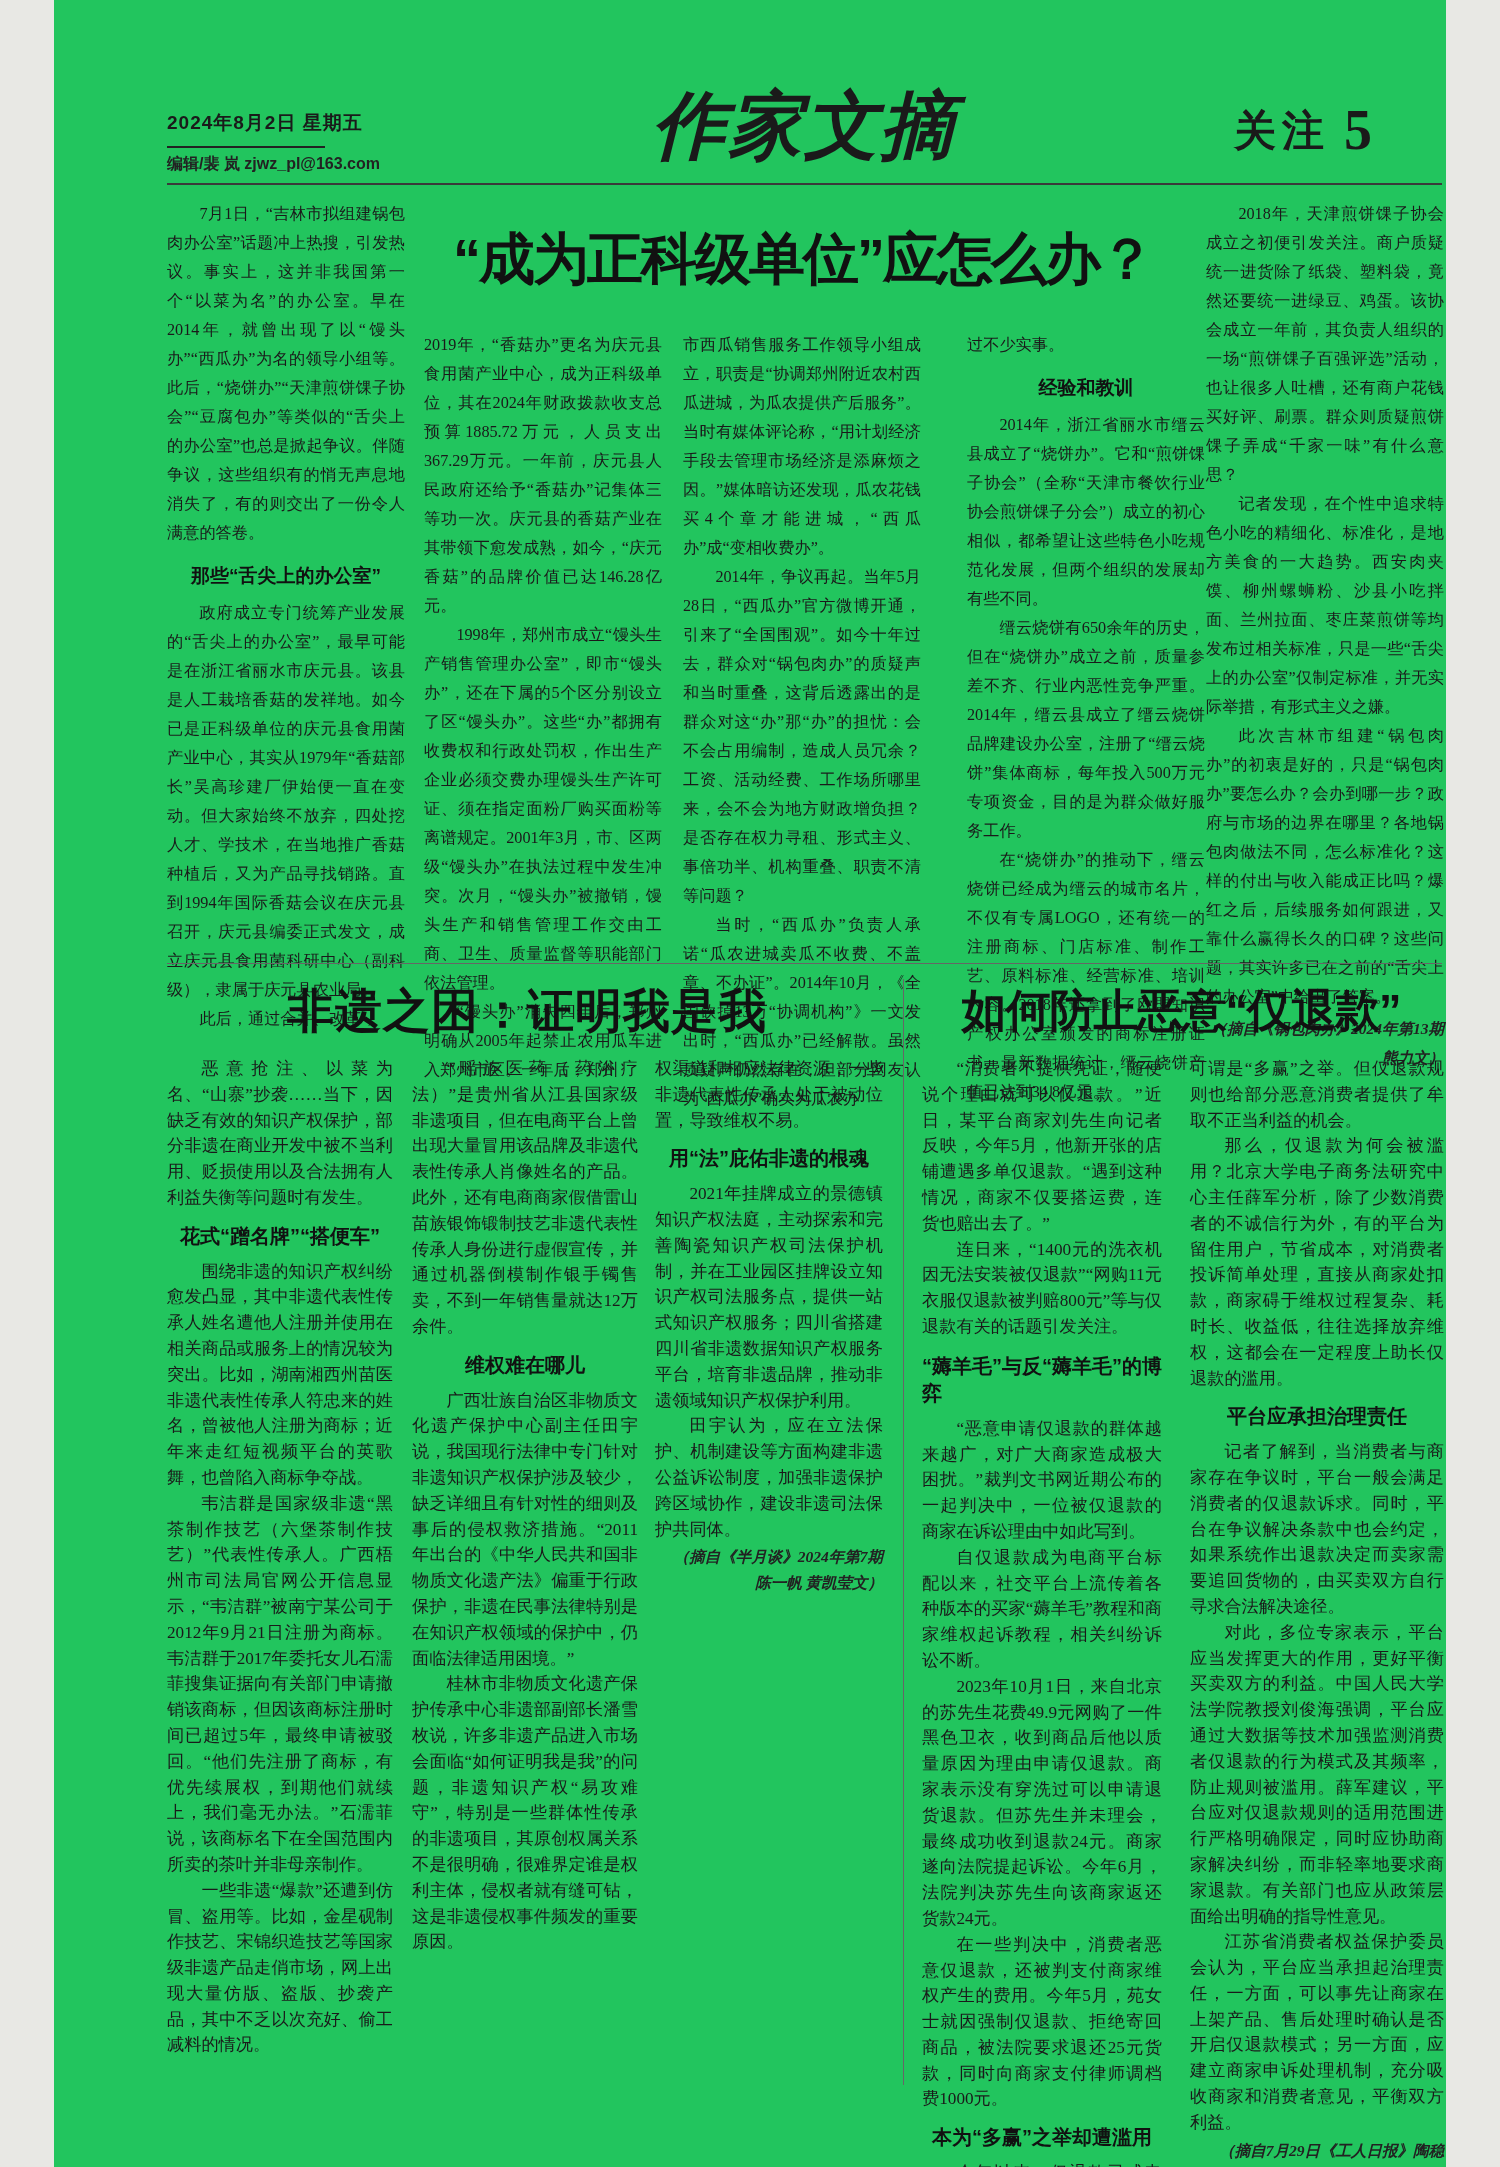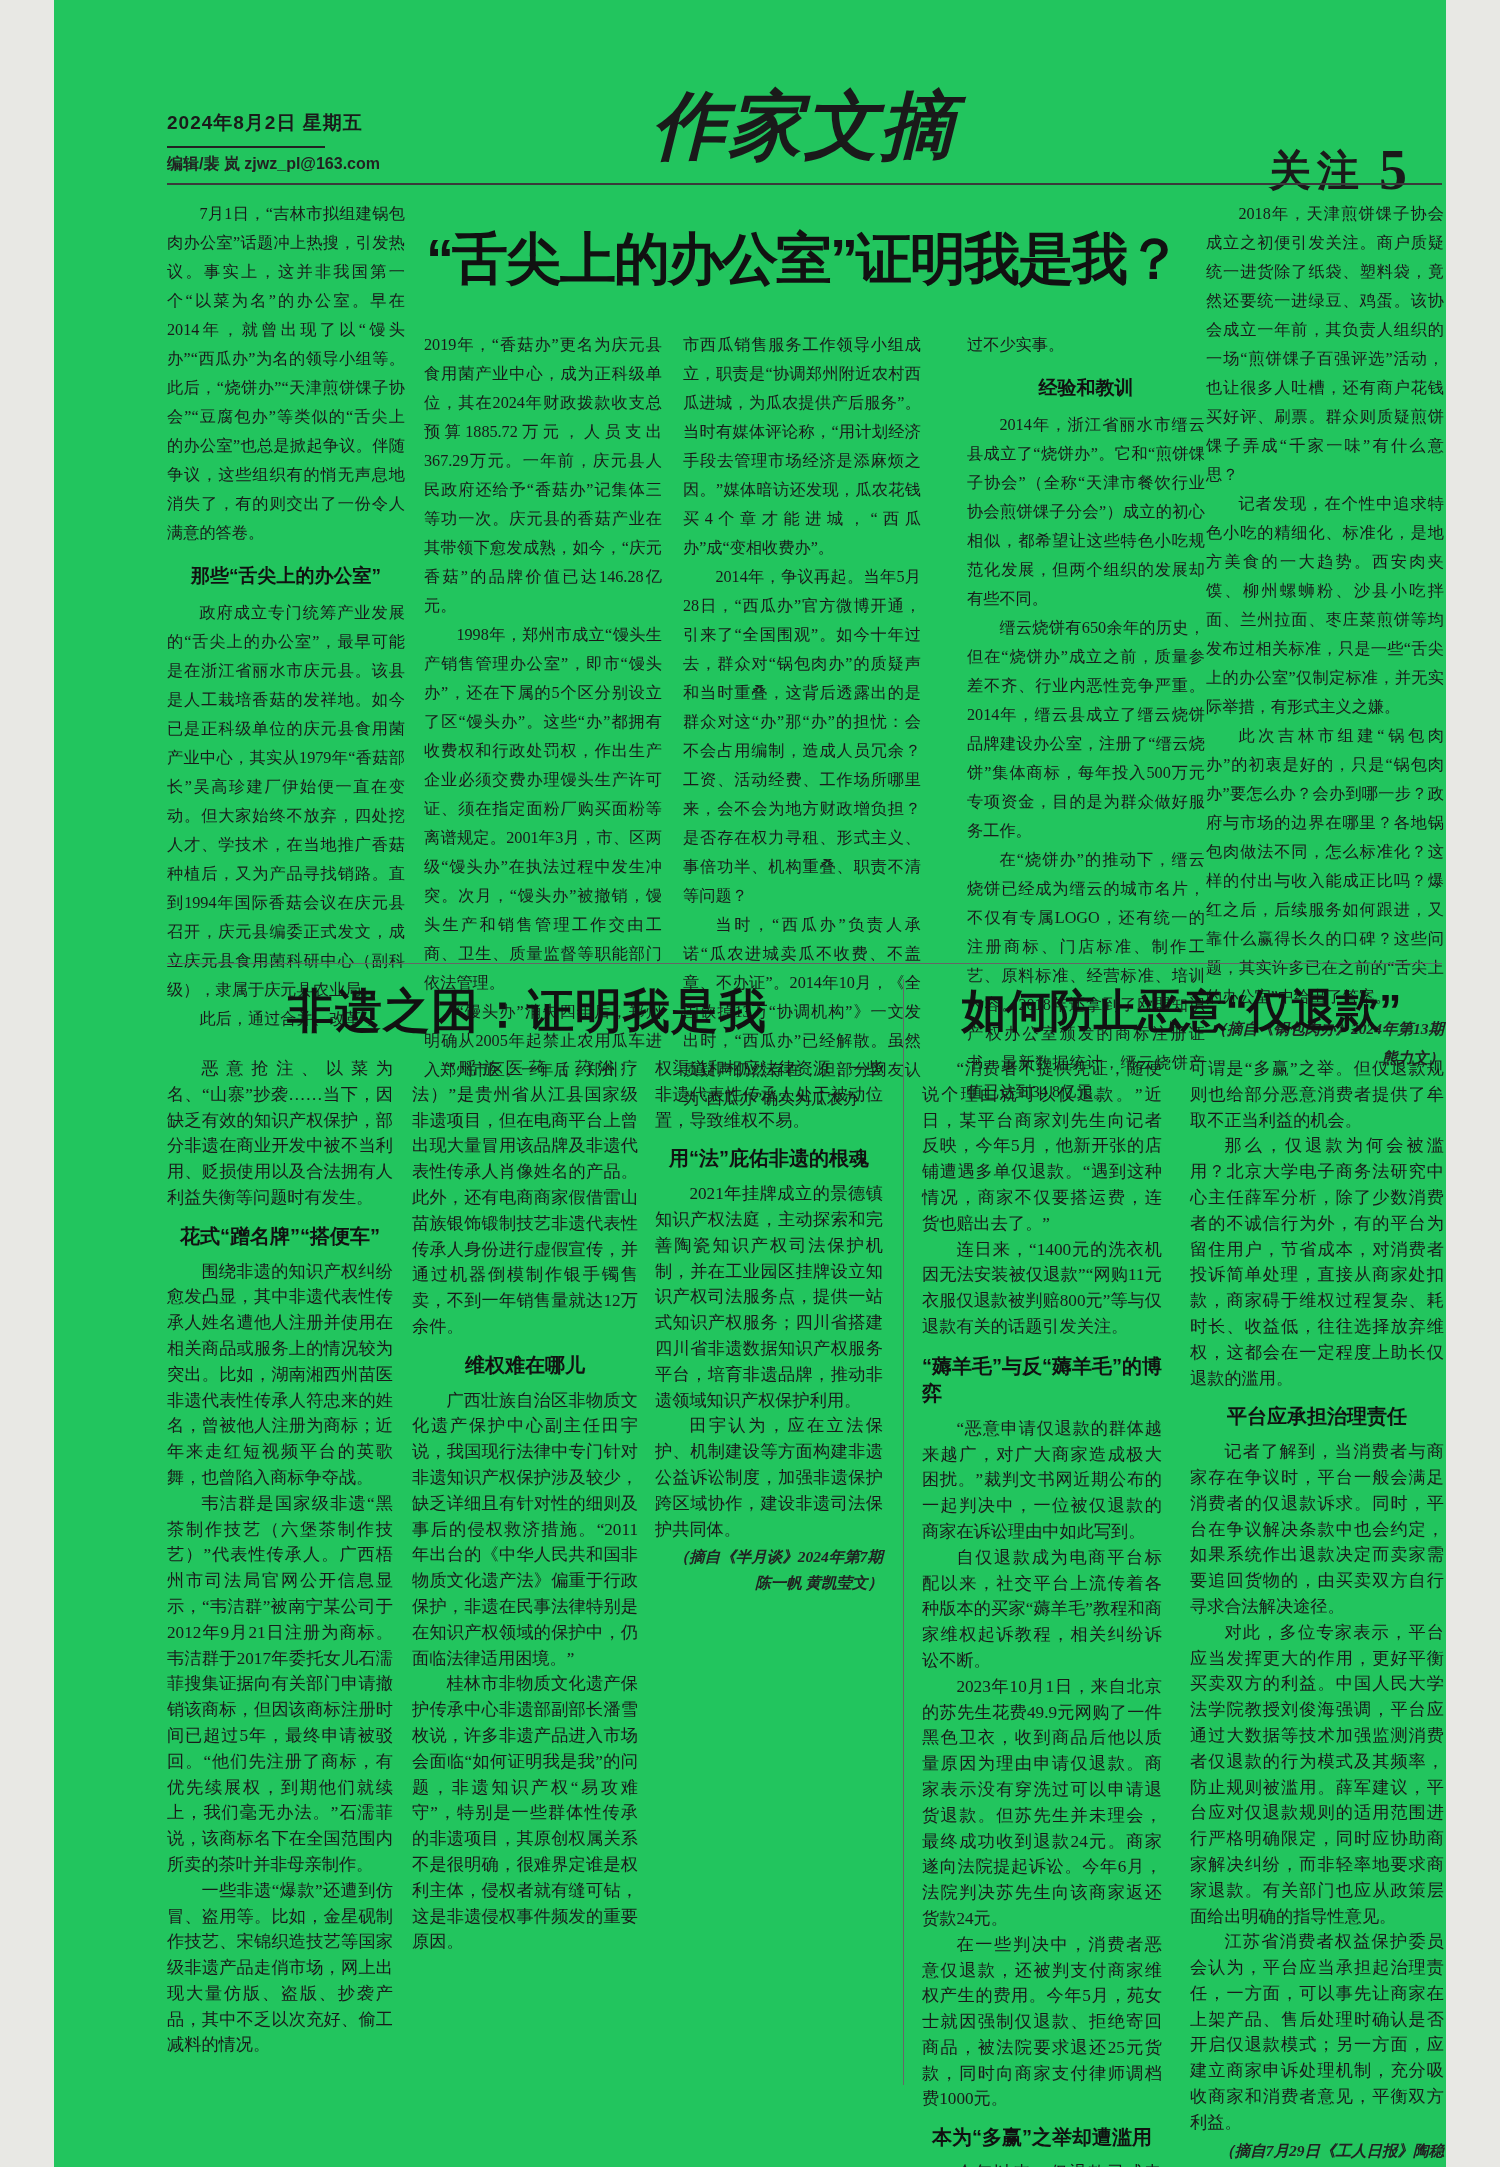--- a/index.html
+++ b/index.html
@@ -7,21 +7,21 @@
         font-family:"Liberation Serif","DejaVu Serif",serif;overflow:hidden;}
   
   .hdr-date{position:absolute;left:113px;top:110px;font-family:"Liberation Sans",sans-serif;
             font-weight:700;font-size:19px;letter-spacing:1px;}
   .hdr-date-rule{position:absolute;left:113px;top:146px;width:158px;height:2px;background:#222;}
   .hdr-editor{position:absolute;left:113px;top:154px;font-family:"Liberation Sans",sans-serif;
               font-weight:700;font-size:16px;color:#222;}
   .masthead{position:absolute;left:575px;top:74px;width:350px;height:104px;text-align:center;
             font-size:74px;font-weight:700;font-style:italic;line-height:104px;letter-spacing:2px;
             font-family:"Liberation Serif",serif;}
-  .hdr-right{position:absolute;left:1180px;top:98px;width:208px;text-align:center;white-space:nowrap;margin-top:40px;}
+  .hdr-right{position:absolute;left:1180px;top:98px;width:208px;text-align:left;white-space:nowrap;}
   .hdr-section{font-family:"Liberation Sans",sans-serif;font-weight:700;font-size:42px;letter-spacing:6px;}
   .hdr-pageno{font-family:"Liberation Serif",serif;font-weight:700;font-size:56px;margin-left:14px;vertical-align:-4px;}
   .hdr-rule{position:absolute;left:113px;top:183px;width:1275px;height:2px;background:#3a3a3a;}
   
   .sec-rule{position:absolute;left:113px;top:963px;width:1275px;height:1px;background:#666;}
   .vert-rule{position:absolute;left:849px;top:979px;width:1px;height:1106px;background:#666;}
   
   .a1-headline{position:absolute;left:368px;top:202px;width:762px;height:114px;line-height:114px;
                text-align:center;font-family:"Liberation Sans","DejaVu Sans",sans-serif;font-weight:800;
                font-size:56px;letter-spacing:-2px;white-space:nowrap;color:#111;}
@@ -62,21 +62,21 @@
 
   <div class="hdr-date">2024年8月2日 星期五</div>
   <div class="hdr-date-rule"></div>
   <div class="hdr-editor">编辑/裴 岚 zjwz_pl@163.com</div>
   <div class="masthead">作家文摘</div>
   <div class="hdr-right">
     <span class="hdr-section">关注</span><span class="hdr-pageno">5</span>
   </div>
   <div class="hdr-rule"></div>
 
-  <div class="a1-headline">“舌尖上的办公室”证明我是我？</div>
+  <div class="a1-headline">“成为正科级单位”应怎么办？</div>
   <div class="col t-col a1c1">
       <p class="para">7月1日，“吉林市拟组建锅包肉办公室”话题冲上热搜，引发热议。事实上，这并非我国第一个“以菜为名”的办公室。早在2014年，就曾出现了以“馒头办”“西瓜办”为名的领导小组等。此后，“烧饼办”“天津煎饼馃子协会”“豆腐包办”等类似的“舌尖上的办公室”也总是掀起争议。伴随争议，这些组织有的悄无声息地消失了，有的则交出了一份令人满意的答卷。</p>
       <p class="colhead">那些“舌尖上的办公室”</p>
       <p class="para">政府成立专门统筹产业发展的“舌尖上的办公室”，最早可能是在浙江省丽水市庆元县。该县是人工栽培香菇的发祥地。如今已是正科级单位的庆元县食用菌产业中心，其实从1979年“香菇部长”吴高珍建厂伊始便一直在变动。但大家始终不放弃，四处挖人才、学技术，在当地推广香菇种植后，又为产品寻找销路。直到1994年国际香菇会议在庆元县召开，庆元县编委正式发文，成立庆元县食用菌科研中心（副科级），隶属于庆元县农业局。</p>
       <p class="para">此后，通过合并、改革，</p>
     </div>
   <div class="col t-col a1c2">
       <p class="para cont">2019年，“香菇办”更名为庆元县食用菌产业中心，成为正科级单位，其在2024年财政拨款收支总预算1885.72万元，人员支出367.29万元。一年前，庆元县人民政府还给予“香菇办”记集体三等功一次。庆元县的香菇产业在其带领下愈发成熟，如今，“庆元香菇”的品牌价值已达146.28亿元。</p>
       <p class="para">1998年，郑州市成立“馒头生产销售管理办公室”，即市“馒头办”，还在下属的5个区分别设立了区“馒头办”。这些“办”都拥有收费权和行政处罚权，作出生产企业必须交费办理馒头生产许可证、须在指定面粉厂购买面粉等离谱规定。2001年3月，市、区两级“馒头办”在执法过程中发生冲突。次月，“馒头办”被撤销，馒头生产和销售管理工作交由工商、卫生、质量监督等职能部门依法管理。</p>
       <p class="para">“馒头办”消失四年后，郑州明确从2005年起禁止农用瓜车进入郑州市区。一年后，郑州</p>

